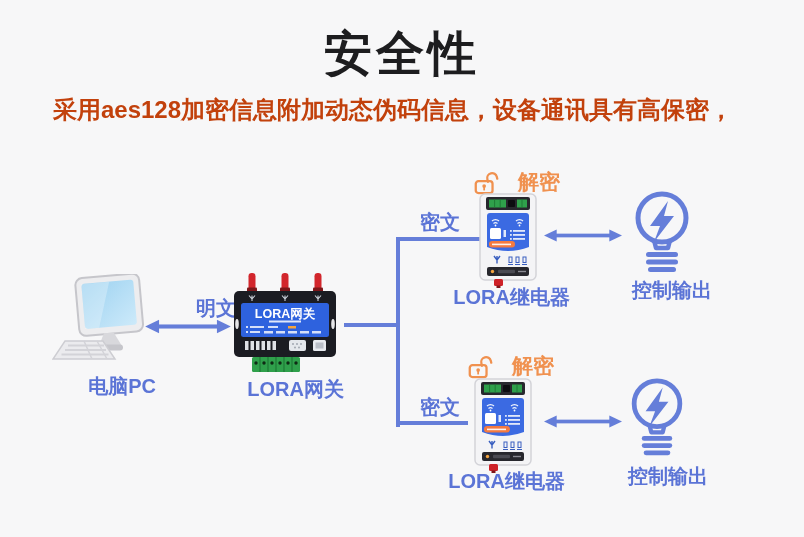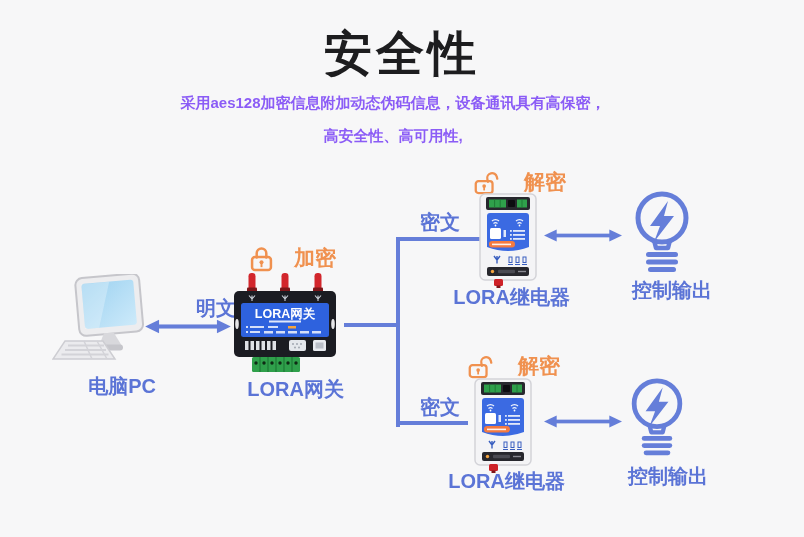--- a/index.html
+++ b/index.html
@@ -7,27 +7,27 @@
     font-family:"Liberation Sans","DejaVu Sans",sans-serif;
     --accent-blue:#5b74d6;
     --accent-orange:#f0914f;
     --line-blue:#657ed9;
     --text-dark:#1d1d1f;
   }
   .page{position:relative;width:804px;height:537px;background:#f7f7f8;overflow:hidden;}
   .title{position:absolute;top:22px;left:0;width:804px;margin:0;text-align:center;
     font-size:48px;font-weight:800;letter-spacing:4px;color:var(--text-dark);}
   .sub{position:absolute;left:0;width:786px;margin:0;text-align:center;
-    font-size:15px;font-weight:700;color:#8b5cf6;}
+    font-size:24px;font-weight:700;color:#c2410c;}
   .sub1{top:94px;}
   .sub2{top:127px;}
   .lbl{position:absolute;font-weight:700;color:var(--accent-blue);text-align:right;}
   .node-lbl{font-size:20px;}
   .wire-lbl{font-size:20px;}
-  .badge{position:absolute;display:flex;align-items:center;gap:20px;
+  .badge{position:absolute;display:flex;align-items:center;gap:14px;
     color:var(--accent-orange);font-weight:700;font-size:21px;}
   .badge svg{display:block;}
   .line{position:absolute;background:var(--line-blue);}
   .abs{position:absolute;}
   svg{overflow:visible;}
 </style>
 </head>
 <body style="--accent-blue: #5b74d6; --accent-orange: #f0914f; --line-blue: #657ed9;">
 
 <div class="page">
@@ -126,38 +126,31 @@
         <rect x="21" y="77.8" width="17" height="3.4" rx="1" fill="#4a4a52"></rect>
         <path d="M41 79.5 h8" stroke="#8a8a92" stroke-width="1.4"></path>
         <rect x="17" y="87" width="9" height="7" rx="1.5" fill="#ce2127"></rect>
         <rect x="19.5" y="93.5" width="4" height="2.5" fill="#7e1619"></rect>
       </symbol>
     </defs>
   </svg>
 
   <h1 class="title">安全性</h1>
   <p class="sub sub1">采用aes128加密信息附加动态伪码信息，设备通讯具有高保密，</p>
-  <p class="sub sub2">高安全性、高可用性,</p>
 
   <svg class="abs" style="left:52px;top:274px" width="104" height="94" viewBox="0 0 104 94">
       <use href="#sym-pc"></use>
     </svg>
   <div class="lbl wire-lbl" style="left:144px;top:295px;width:92px">明文</div>
 
   <div class="lbl node-lbl" style="left:52px;top:373px;width:104px">电脑PC</div>
   <svg class="abs" style="left:141px;top:319px" width="94" height="15" viewBox="0 0 80 14">
       <use href="#sym-arrow"></use>
     </svg>
 
-  <div class="badge" style="left:249px;top:244px">
-    <svg width="25" height="27" viewBox="0 0 26 28">
-        <use href="#sym-lock-closed"></use>
-      </svg>
-    <span>加密</span>
-  </div>
 
   <svg class="abs" style="left:232px;top:273px" width="106" height="102" viewBox="0 0 106 102">
     <g>
       <rect x="16.5" y="0" width="7" height="17" rx="3.2" fill="#d2262c"></rect>
       <rect x="49.5" y="0" width="7" height="17" rx="3.2" fill="#d2262c"></rect>
       <rect x="82.5" y="0" width="7" height="17" rx="3.2" fill="#d2262c"></rect>
       <rect x="15" y="14.5" width="10" height="4.5" rx="1" fill="#7e1619"></rect>
       <rect x="48" y="14.5" width="10" height="4.5" rx="1" fill="#7e1619"></rect>
       <rect x="81" y="14.5" width="10" height="4.5" rx="1" fill="#7e1619"></rect>
     </g>

